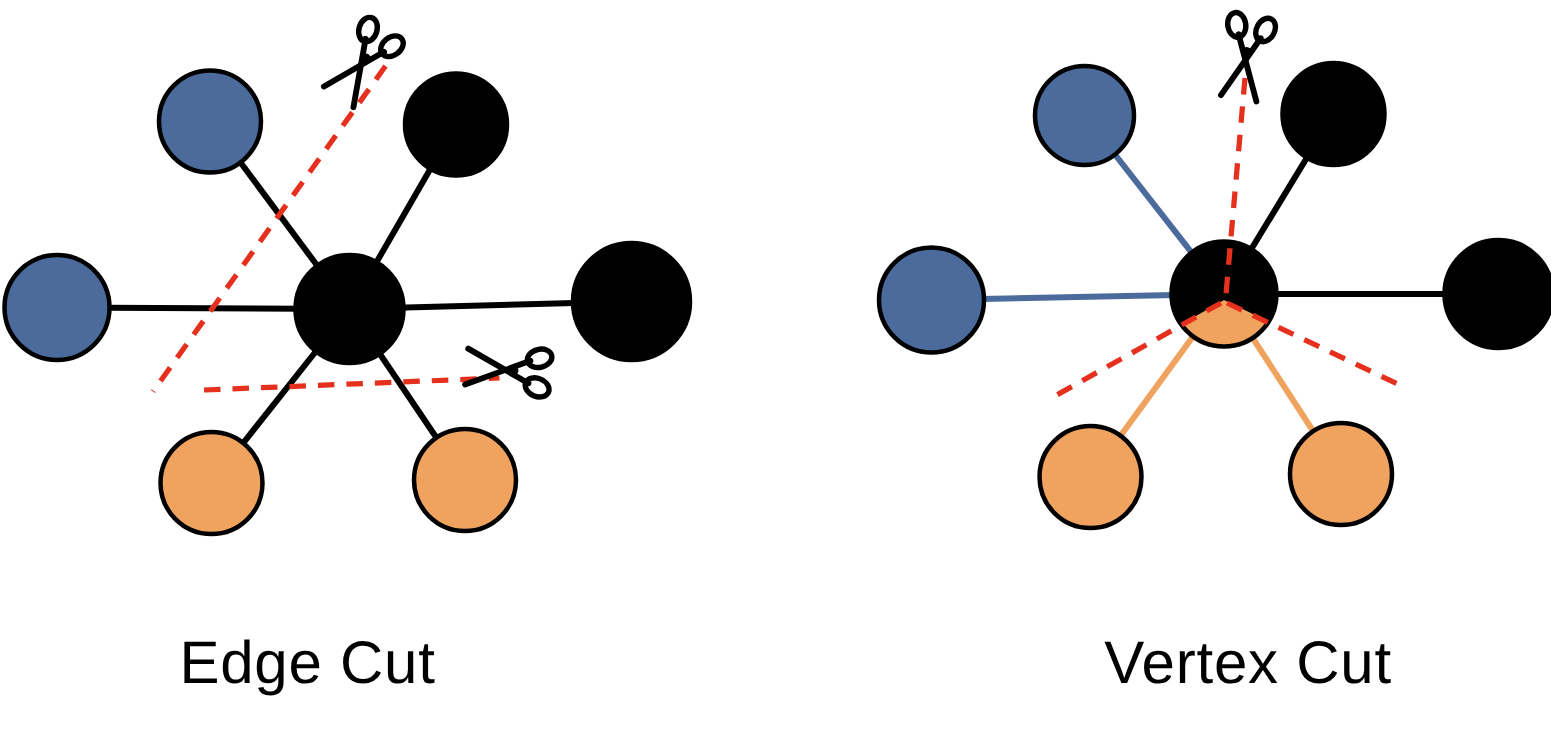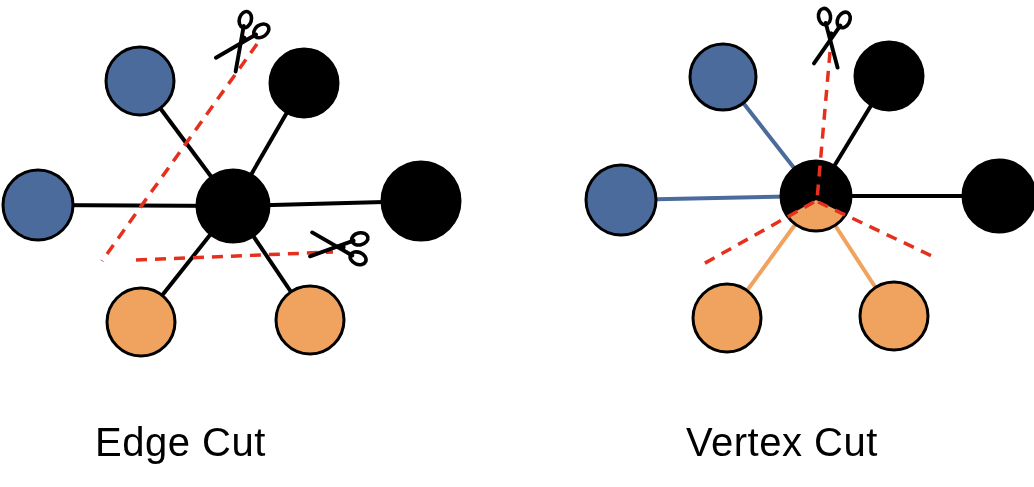--- a/index.html
+++ b/index.html
@@ -20,25 +20,25 @@
     left: 0;
     top: 0;
   }
   .caption {
     position: absolute;
     top: 420px;
     font-size: 40px;
     font-weight: 400;
     letter-spacing: 0.5px;
     color: #000000;
-    text-align: left;
+    text-align: center;
     white-space: nowrap;
   }
   #caption-left  { left: 95px;  width: 220px; }
-  #caption-right { left: 686px; width: 260px; }
+  #caption-right { left: 702px; width: 260px; }
 </style>
 </head>
 <body>
 
 <div id="stage">
   <svg id="diagram" width="1034" height="487" viewBox="0 0 1034 487">
       <defs>
         <clipPath id="clip1">
           <circle cx="816" cy="196" r="33.5"></circle>
         </clipPath>

